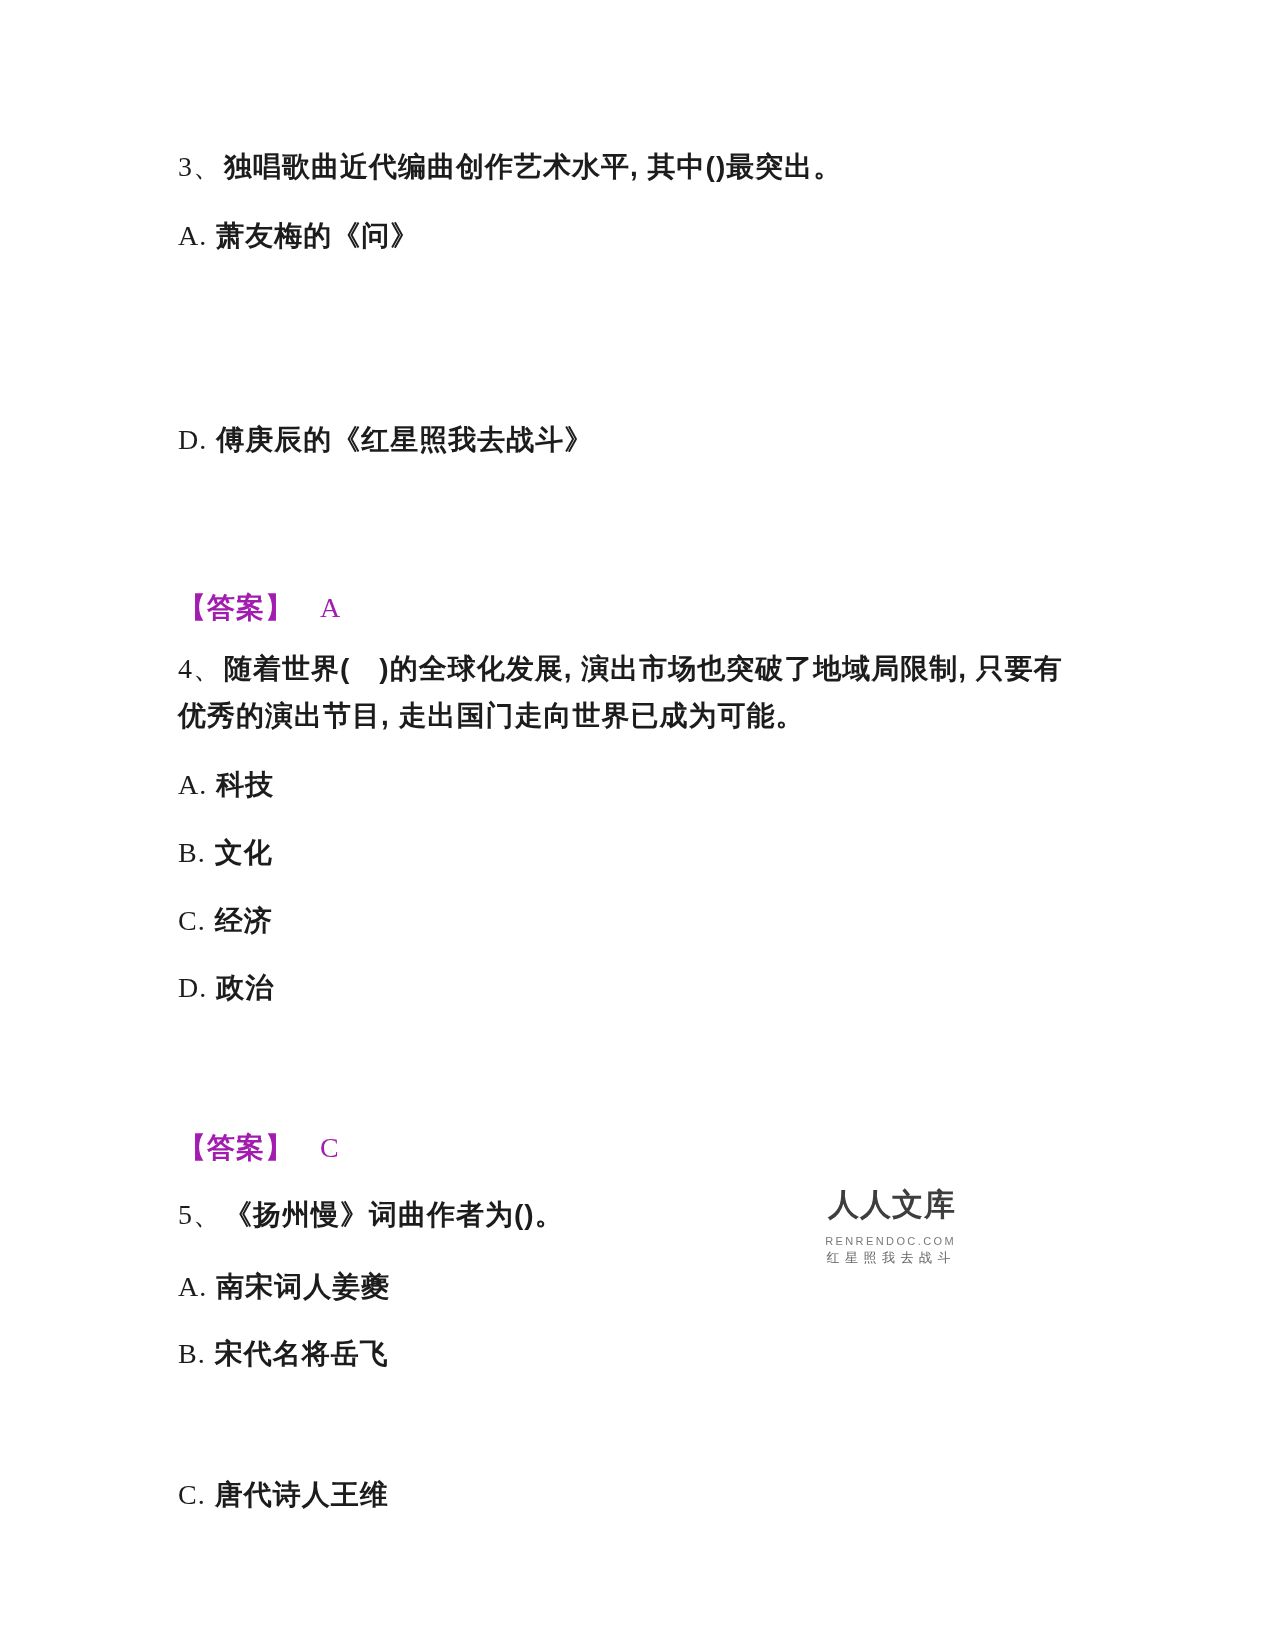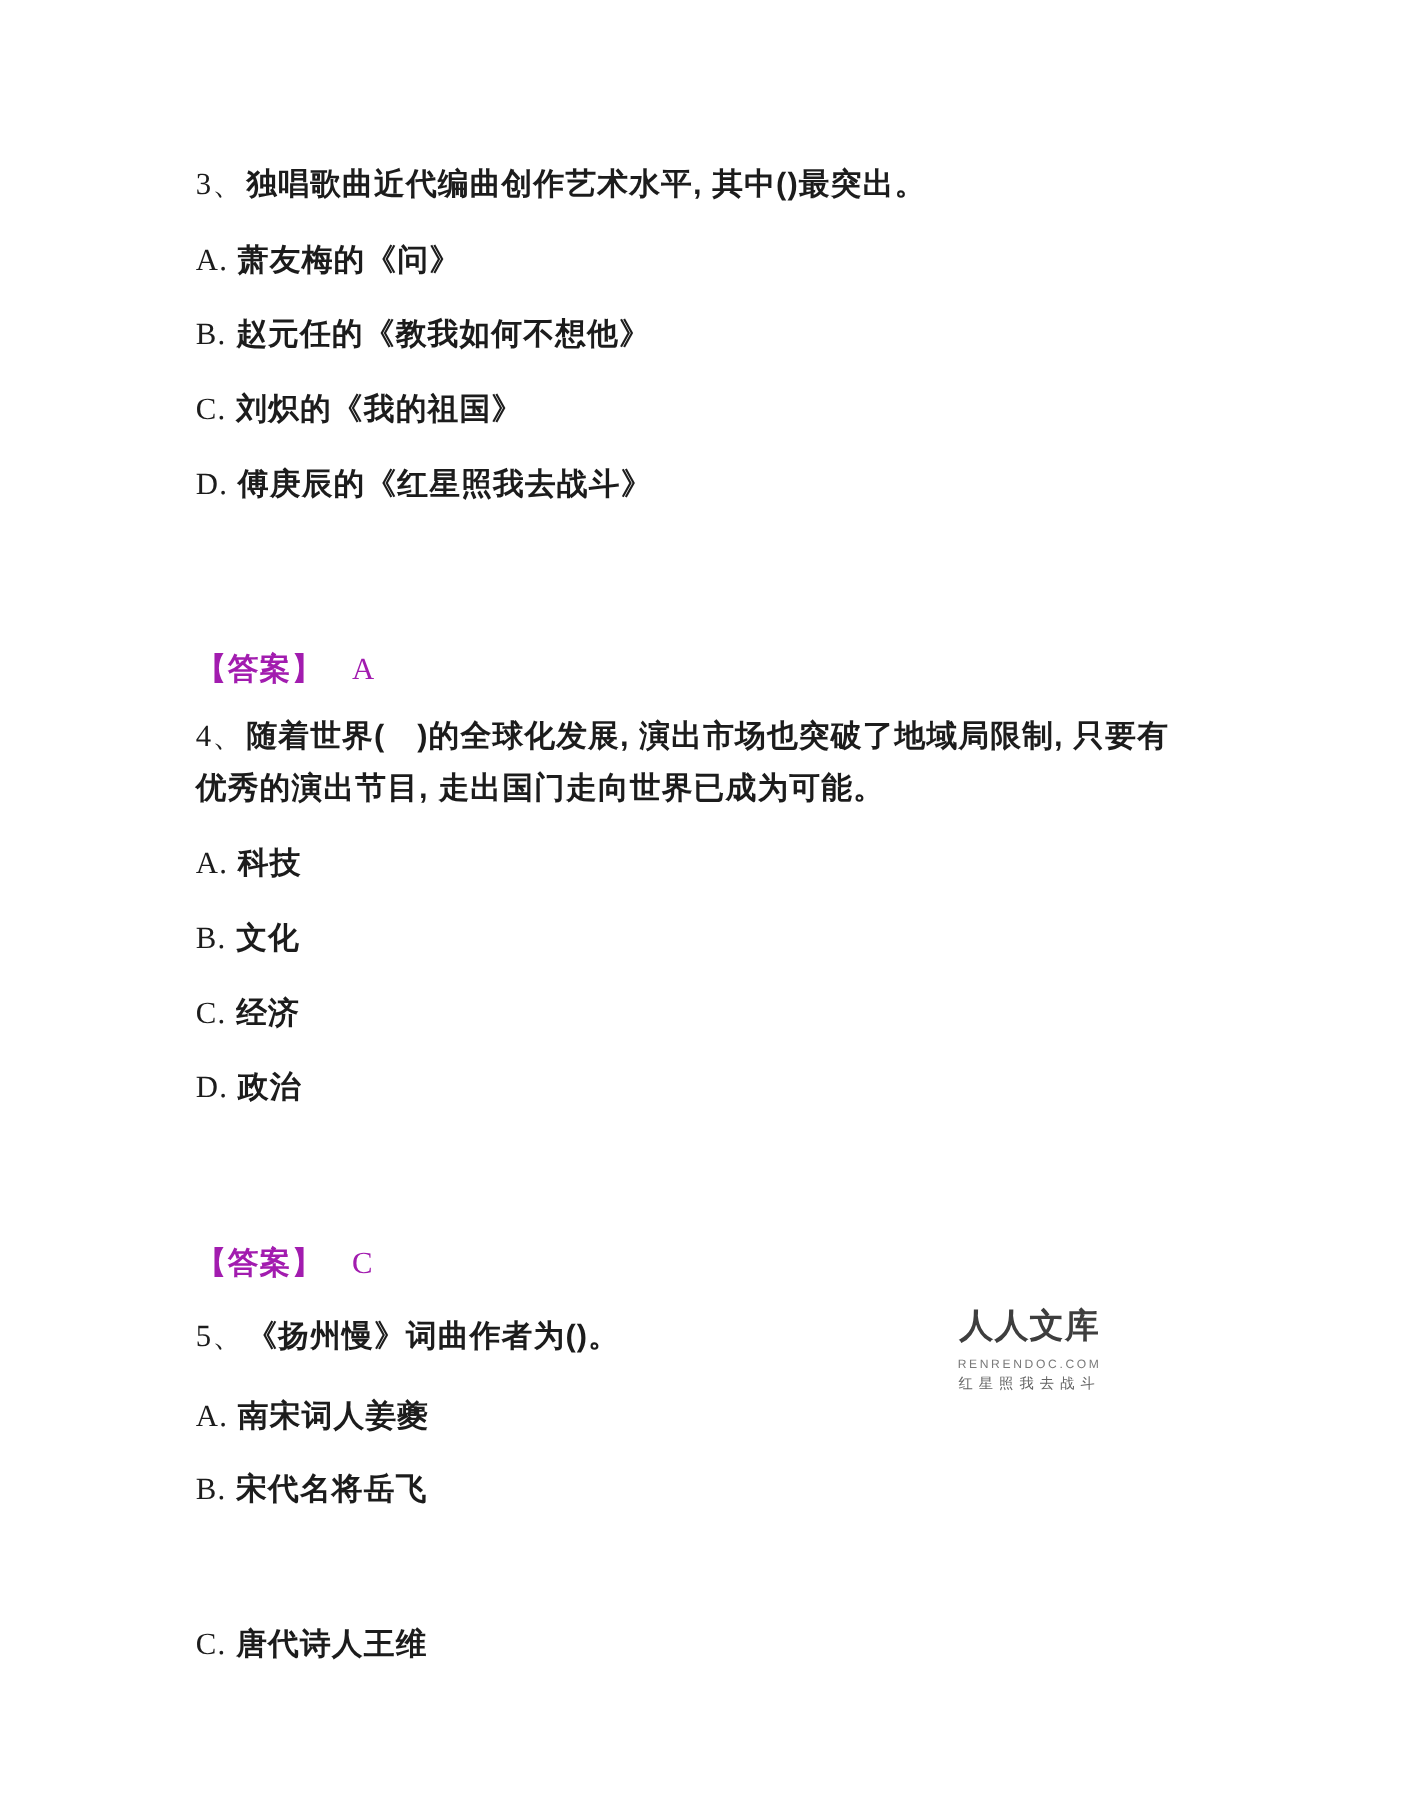--- a/index.html
+++ b/index.html
@@ -42,24 +42,24 @@
     font-weight: 700;
     letter-spacing: 1px;
   }
   .answer-row .ans-value {
     font-family: "Liberation Serif", "DejaVu Serif", serif;
     margin-left: 26px;
     font-weight: 400;
   }
   #watermark {
     position: absolute;
-    left: 866px;
+    left: 816px;
     top: 1188px;
     width: 140px;
-    text-align: center;
+    text-align: right;
   }
   .wm-logo {
     font-family: "Liberation Serif", "DejaVu Serif", serif;
     font-weight: 700;
     font-size: 31px;
     line-height: 33px;
     color: #3e3e3e;
     letter-spacing: 1px;
     white-space: nowrap;
   }
@@ -83,26 +83,20 @@
 </head>
 <body>
 
 <div id="page">
 
   <div class="row" style="top:150px">
     <span class="latin q-num">3、</span><span class="cjk">独唱歌曲近代编曲创作艺术水平, 其中()最突出。</span>
   </div>
   <div class="row" style="top:219px">
     <span class="latin opt-label">A.</span><span class="cjk">萧友梅的《问》</span>
-  </div>
-  <div class="row" style="top:287px">
-    <span class="latin opt-label">B.</span><span class="cjk">赵元任的《教我如何不想他》</span>
-  </div>
-  <div class="row" style="top:355px">
-    <span class="latin opt-label">C.</span><span class="cjk">刘炽的《我的祖国》</span>
   </div>
   <div class="row" style="top:423px">
     <span class="latin opt-label">D.</span><span class="cjk">傅庚辰的《红星照我去战斗》</span>
   </div>
   <div class="row answer-row" style="top:591px">
     <span class="cjk ans-label">【答案】</span><span class="ans-value">A</span>
   </div>
 
   <div class="row" style="top:652px">
     <span class="latin q-num">4、</span><span class="cjk">随着世界(　)的全球化发展, 演出市场也突破了地域局限制, 只要有</span>

